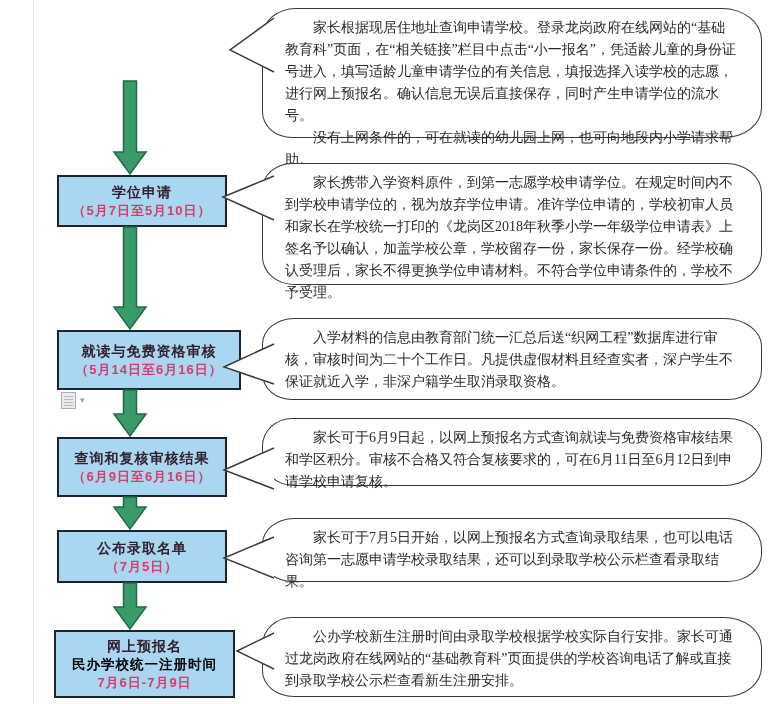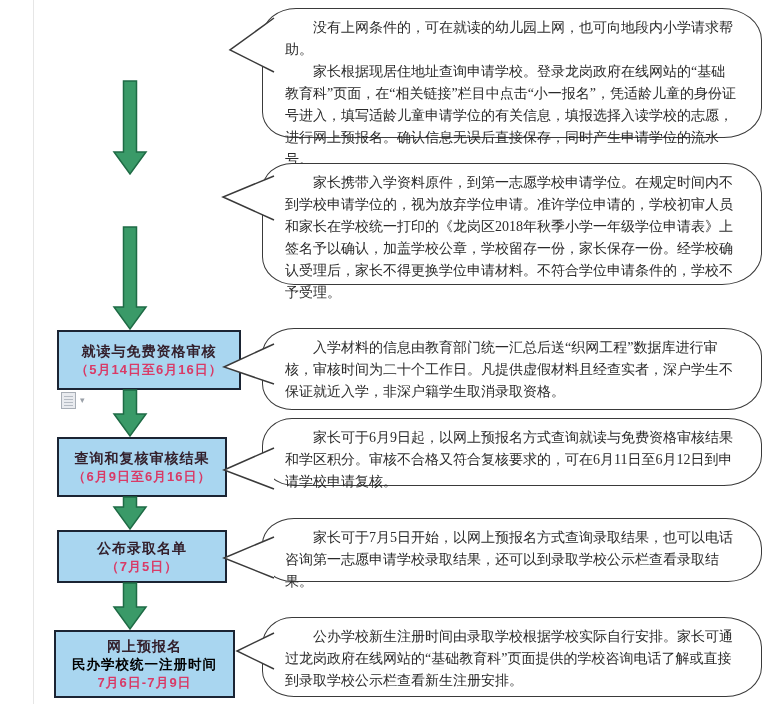--- a/index.html
+++ b/index.html
@@ -53,20 +53,24 @@
   .paste-caret{color:#9aa0a8;font-size:9px;line-height:1;}
 </style>
 </head>
 <body>
 
 <div class="canvas">
 
   <div class="page-edge"></div>
 
 
+  <div class="step-box" style="left:57px;top:175px;width:170px;height:52px">
+    <div class="step-title">学位申请</div>
+    <div class="step-date">（5月7日至5月10日）</div>
+  </div>
 
   <div class="step-box" style="left:57px;top:330px;width:184px;height:60px">
     <div class="step-title">就读与免费资格审核</div>
     <div class="step-date">（5月14日至6月16日）</div>
   </div>
 
   <div class="step-box" style="left:57px;top:437px;width:170px;height:60px">
     <div class="step-title">查询和复核审核结果</div>
     <div class="step-date">（6月9日至6月16日）</div>
   </div>
@@ -84,29 +88,29 @@
 
   <svg class="layer" viewBox="0 0 772 704">
     <polygon points="123.5,81 136.5,81 136.5,152 146,152 130,174 114,152 123.5,152" fill="#3a9a68" stroke="#1e6b45" stroke-width="1.5"></polygon>
     <polygon points="123.5,227 136.5,227 136.5,307 146,307 130,329 114,307 123.5,307" fill="#3a9a68" stroke="#1e6b45" stroke-width="1.5"></polygon>
     <polygon points="123.5,390 136.5,390 136.5,414 146,414 130,436 114,414 123.5,414" fill="#3a9a68" stroke="#1e6b45" stroke-width="1.5"></polygon>
     <polygon points="123.5,497 136.5,497 136.5,507 146,507 130,529 114,507 123.5,507" fill="#3a9a68" stroke="#1e6b45" stroke-width="1.5"></polygon>
     <polygon points="123.5,583 136.5,583 136.5,607 146,607 130,629 114,607 123.5,607" fill="#3a9a68" stroke="#1e6b45" stroke-width="1.5"></polygon>
   </svg>
 
   <div class="callout r1" style="left:262px;top:8px;width:500px;height:130px">
+    <p>家长根据现居住地址查询申请学校。登录龙岗政府在线网站的“基础教育科”页面，在“相关链接”栏目中点击“小一报名”，凭适龄儿童的身份证号进入，填写适龄儿童申请学位的有关信息，填报选择入读学校的志愿，进行网上预报名。确认信息无误后直接保存，同时产生申请学位的流水号。</p>
     <p>没有上网条件的，可在就读的幼儿园上网，也可向地段内小学请求帮助。</p>
-    <p>家长根据现居住地址查询申请学校。登录龙岗政府在线网站的“基础教育科”页面，在“相关链接”栏目中点击“小一报名”，凭适龄儿童的身份证号进入，填写适龄儿童申请学位的有关信息，填报选择入读学校的志愿，进行网上预报名。确认信息无误后直接保存，同时产生申请学位的流水号。</p>
   </div>
 
   <div class="callout r2" style="left:262px;top:163px;width:500px;height:122px">
     <p>家长携带入学资料原件，到第一志愿学校申请学位。在规定时间内不到学校申请学位的，视为放弃学位申请。准许学位申请的，学校初审人员和家长在学校统一打印的《龙岗区2018年秋季小学一年级学位申请表》上签名予以确认，加盖学校公章，学校留存一份，家长保存一份。经学校确认受理后，家长不得更换学位申请材料。不符合学位申请条件的，学校不予受理。</p>
   </div>
 
-  <div class="callout r3" style="left:262px;top:328px;width:500px;height:82px">
+  <div class="callout r3" style="left:262px;top:318px;width:500px;height:82px">
     <p>入学材料的信息由教育部门统一汇总后送“织网工程”数据库进行审核，审核时间为二十个工作日。凡提供虚假材料且经查实者，深户学生不保证就近入学，非深户籍学生取消录取资格。</p>
   </div>
 
   <div class="callout r4" style="left:262px;top:418px;width:500px;height:68px">
     <p>家长可于6月9日起，以网上预报名方式查询就读与免费资格审核结果和学区积分。审核不合格又符合复核要求的，可在6月11日至6月12日到申请学校申请复核。</p>
   </div>
 
   <div class="callout r5" style="left:262px;top:518px;width:500px;height:64px">
     <p>家长可于7月5日开始，以网上预报名方式查询录取结果，也可以电话咨询第一志愿申请学校录取结果，还可以到录取学校公示栏查看录取结果。</p>
   </div>

